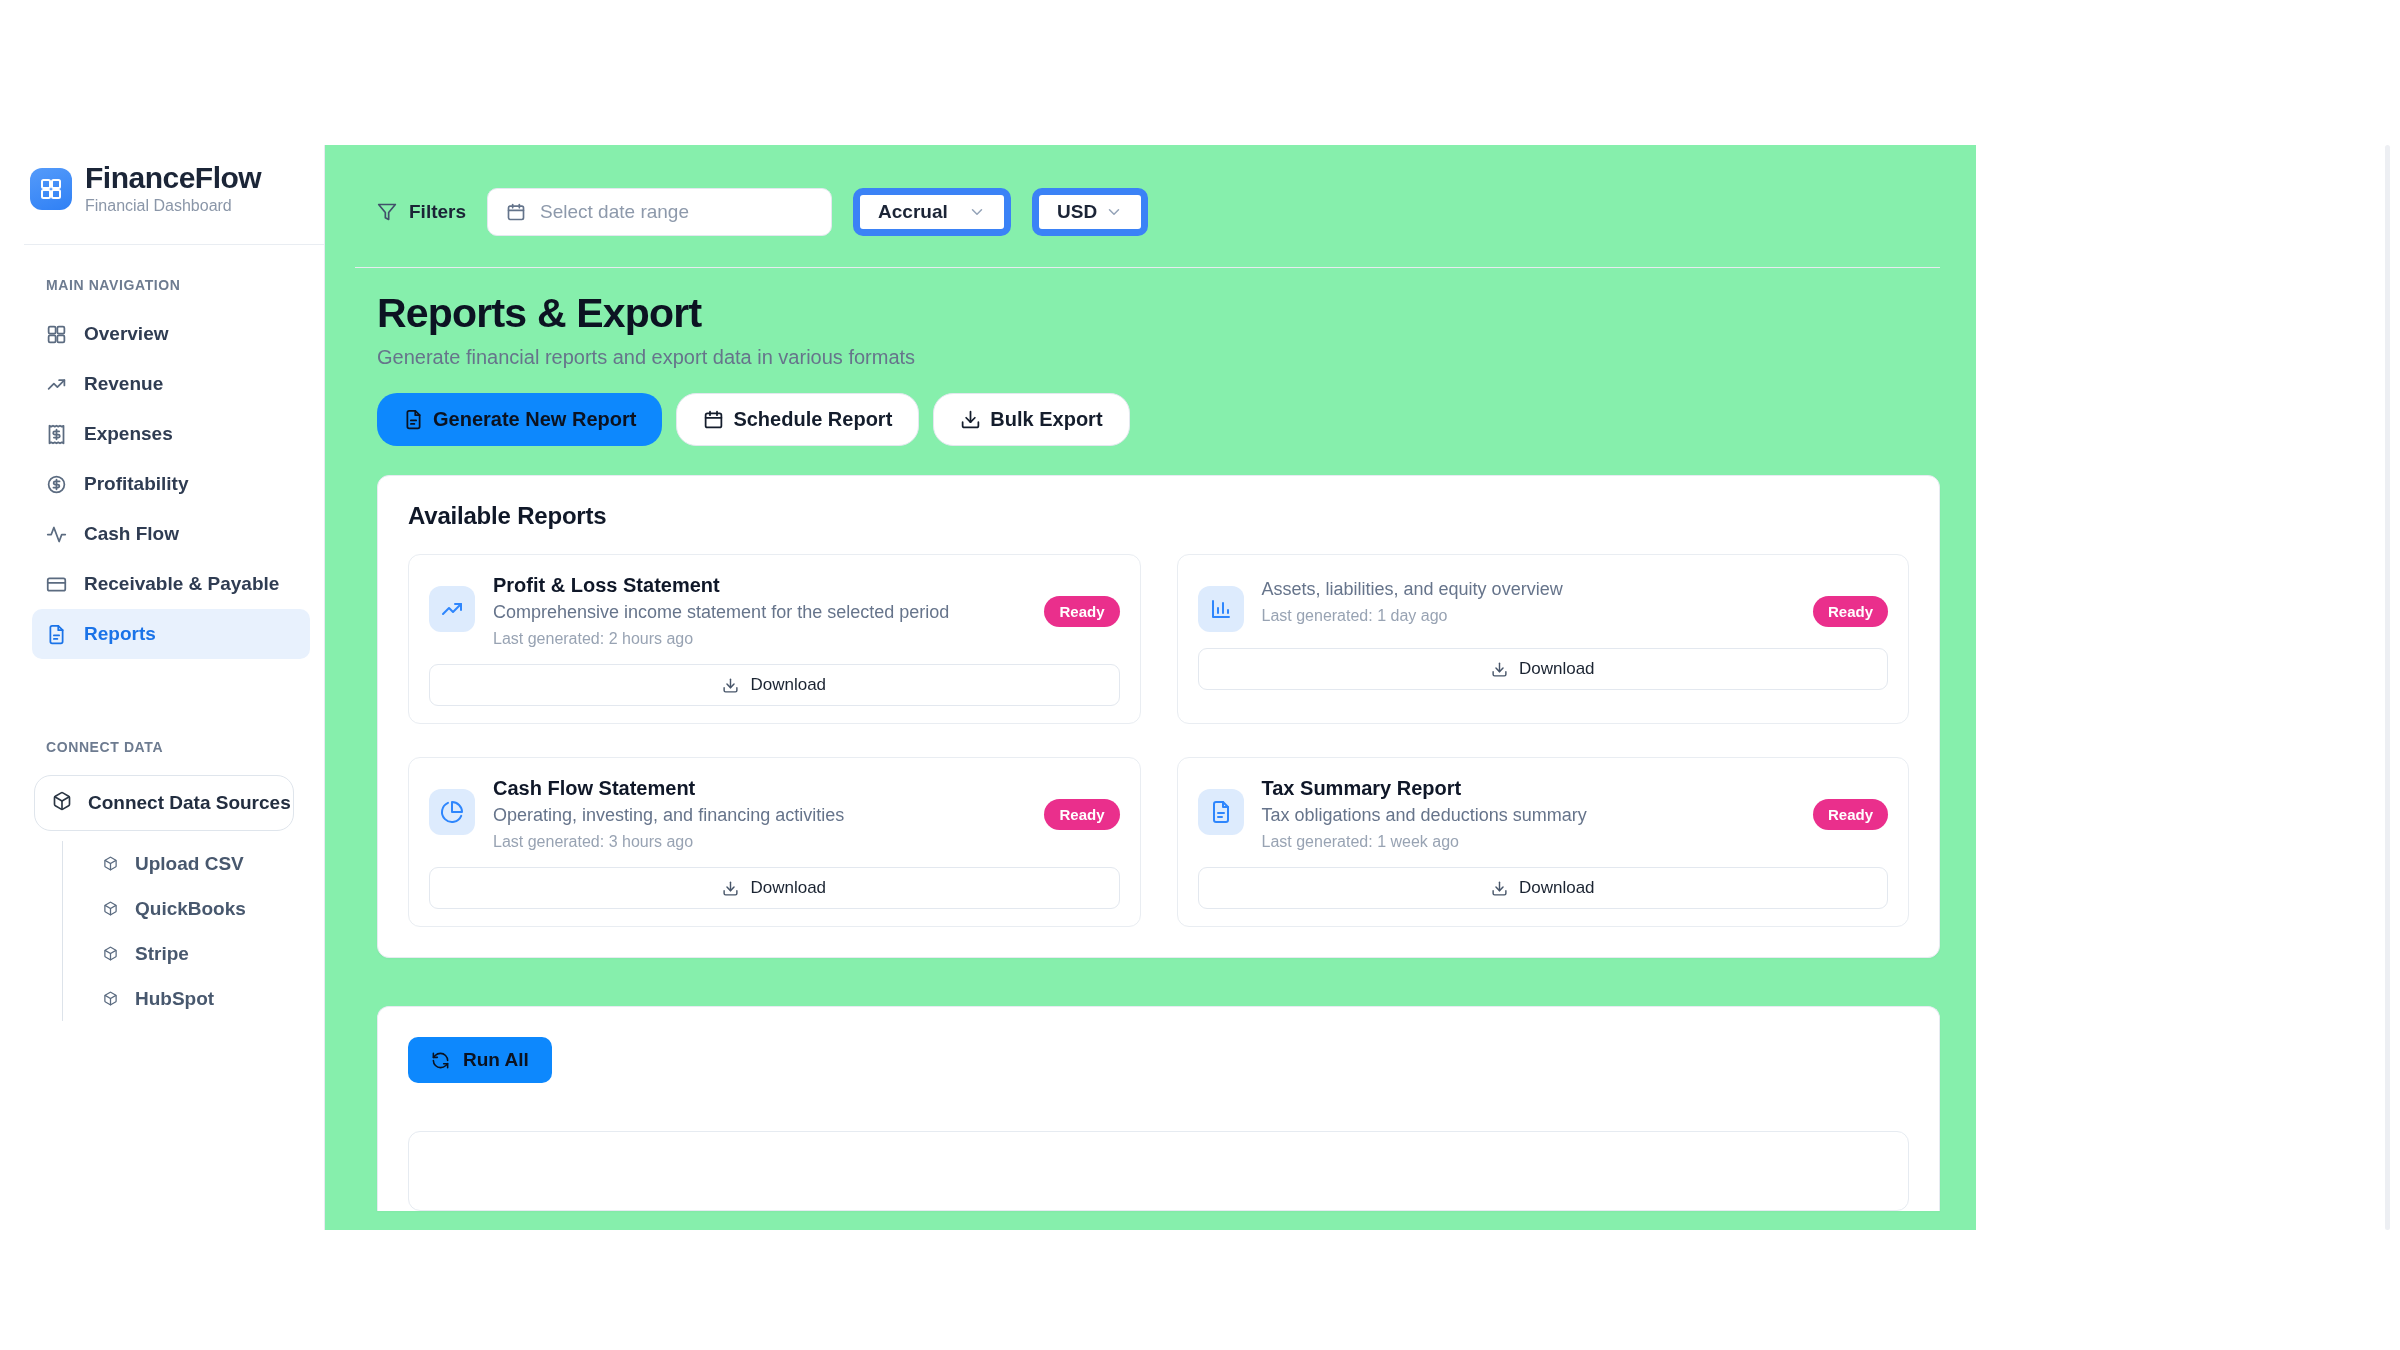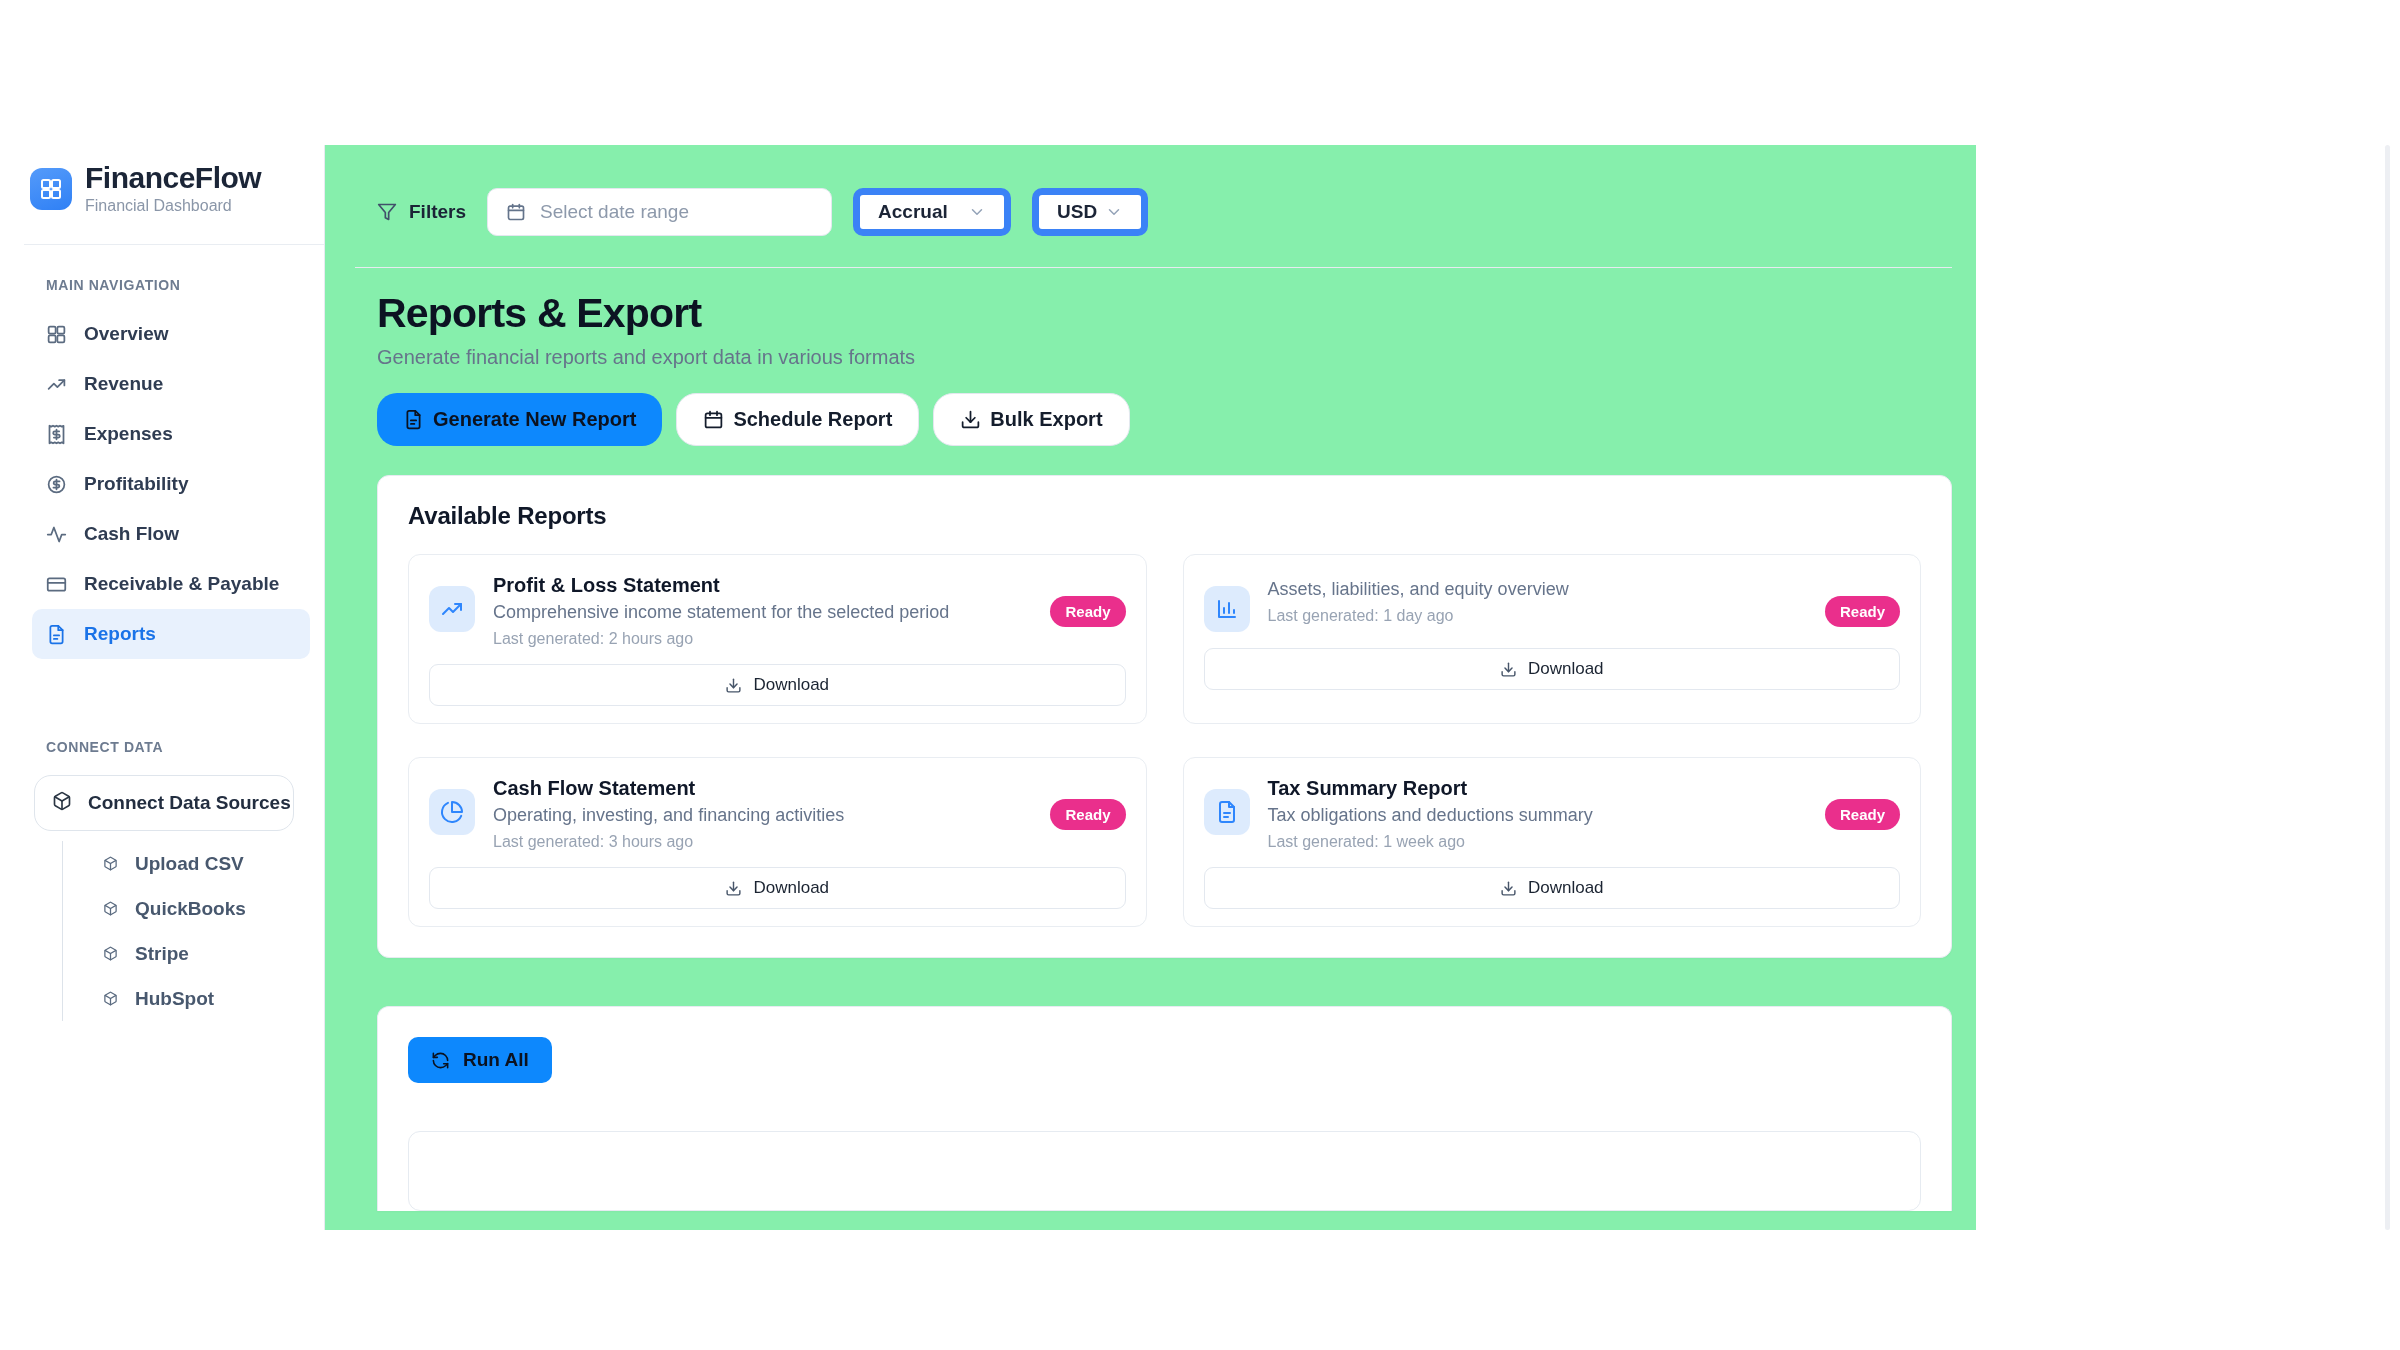--- a/index.html
+++ b/index.html
@@ -29,21 +29,21 @@
   
   main { flex:1; display:flex; flex-direction:column; min-width:0; }
   .header-bar { height:77px; border-bottom:1px solid #e9edf2; display:flex; align-items:center; justify-content:space-between; padding:0 48px 0 30px; }
   .search-box { width:570px; height:45px; background:#f1f3f6; border-radius:10px; display:flex; align-items:center; gap:12px; padding:0 8px 0 15px; }
   .search-box svg { width:20px; height:20px; stroke:#8b97a9; flex:0 0 auto; }
   .search-box input { flex:1; min-width:0; border:none; outline:none; background:transparent; font-family:inherit; font-size:19px; color:#33404f; }
   .search-box input::placeholder { color:#8d99ab; }
   .connect-account-btn { display:flex; align-items:center; gap:11px; height:45px; padding:0 22px; background:#ec4098; border:none; border-radius:10px; color:#fff; font-family:inherit; font-size:19px; font-weight:700; cursor:pointer; }
   .connect-account-btn svg { width:20px; height:20px; stroke:#ffffff; }
 
-  .content { padding:0 24px 0 52px; }
+  .content { padding:0 36px 0 52px; }
   .filters-row { margin-top:43px; display:flex; align-items:center; gap:21px; }
   .filters-label { display:flex; align-items:center; gap:12px; font-size:19px; font-weight:700; color:#1b2436; }
   .filters-label svg { width:20px; height:20px; stroke:#41506a; }
   .date-input { width:345px; height:48px; border:1px solid #e3e8ef; border-radius:10px; display:flex; align-items:center; gap:14px; padding:0 18px; background:#fff; cursor:text; }
   .date-input svg { width:20px; height:20px; stroke:#64748b; }
   .date-input .ph { font-size:19px; color:#8d99ab; }
   .select { height:48px; border:7px solid #3b82f6; border-radius:10px; display:flex; align-items:center; justify-content:space-between; padding:0 18px; background:#fff; font-size:19px; font-weight:600; color:#1b2436; cursor:pointer; }
   .select svg { width:18px; height:18px; stroke:#94a3b8; }
   .select.accrual { width:158px; }
   .select.currency { width:116px; }

